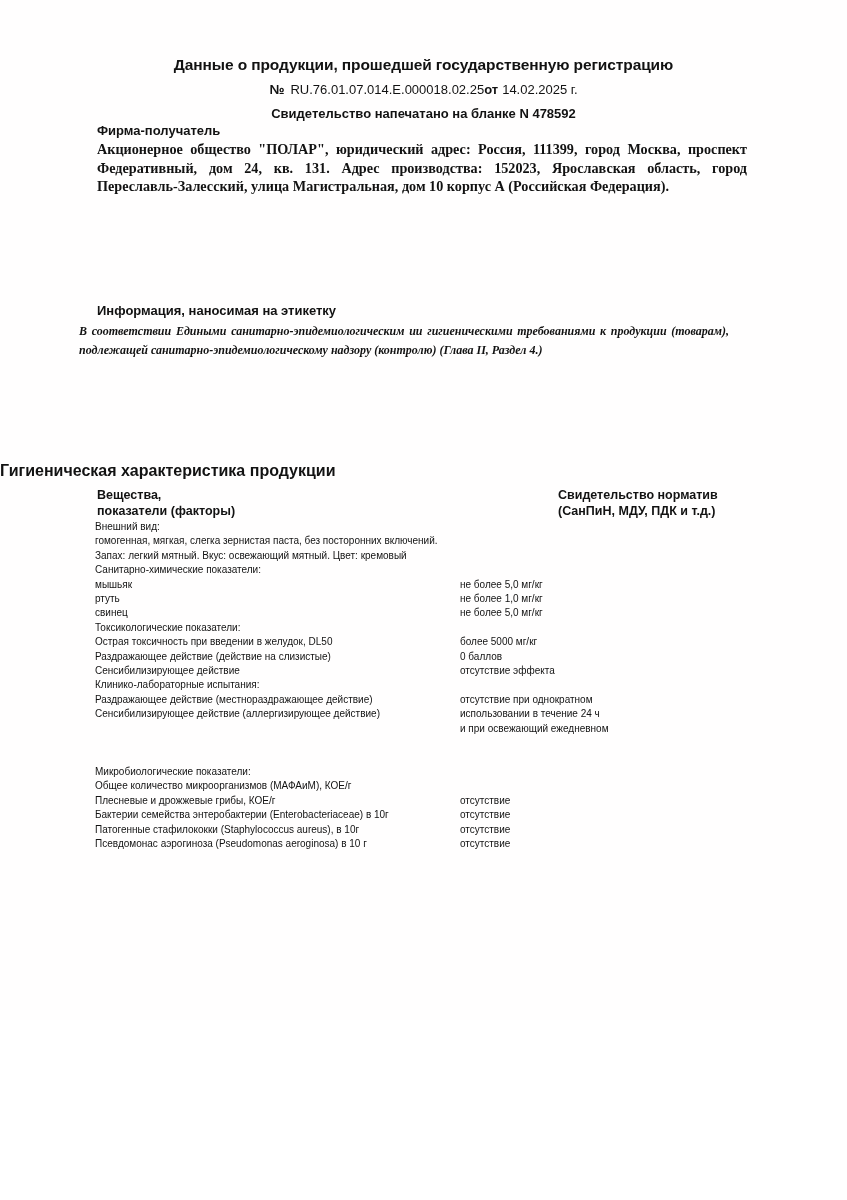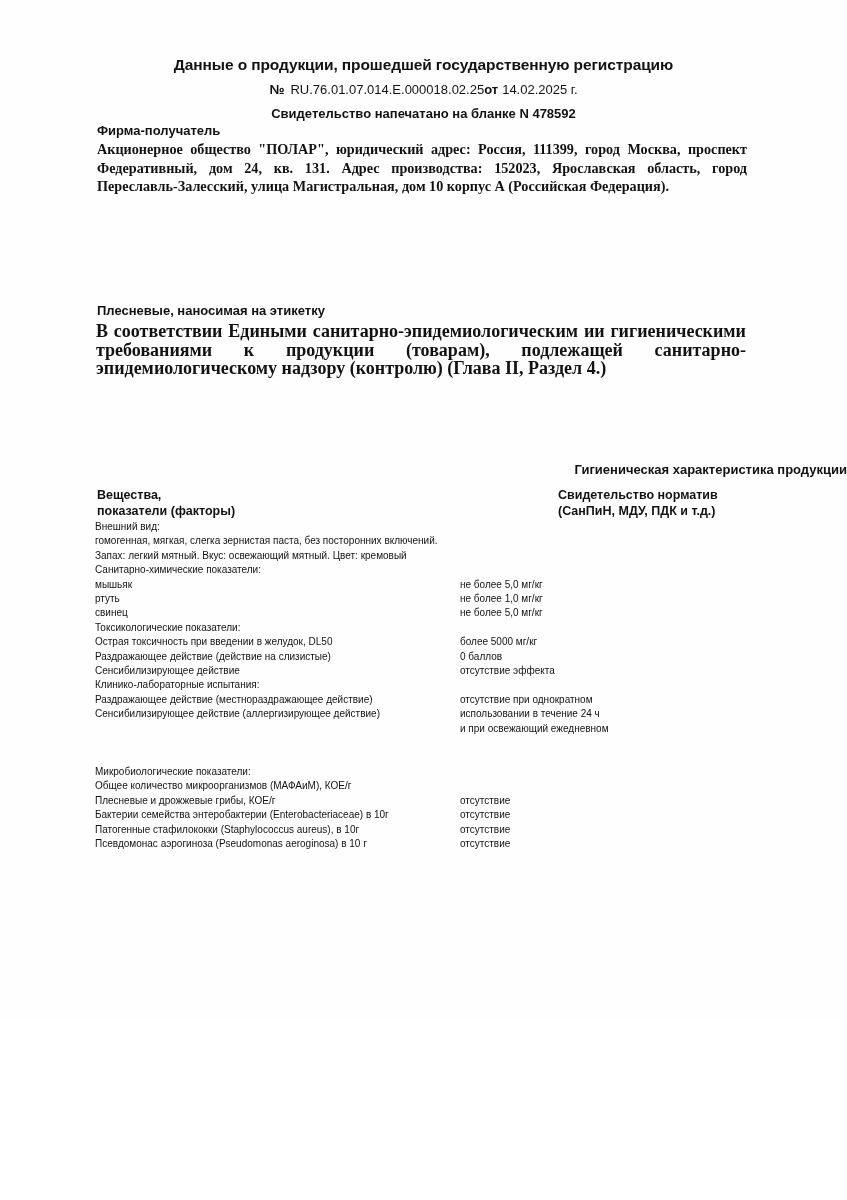--- a/index.html
+++ b/index.html
@@ -83,38 +83,39 @@
   
   .label-info-heading {
     position: absolute;
     left: 97px;
     top: 303px;
     font-size: 13px;
     font-weight: bold;
   }
   .label-info-text {
     position: absolute;
-    left: 96px;
+    left: 79px;
     top: 322px;
     width: 650px;
     font-family: "Liberation Serif", serif;
-    font-size: 18px;
+    font-size: 12px;
     font-weight: bold;
     line-height: 18.6px;
     text-align: justify;
     text-justify: inter-word;
+    font-style: italic;
   }
 
   
   .hygiene-title {
     position: absolute;
     left: 0; right: 0;
     top: 462px;
-    text-align: right;
-    font-size: 13px;
+    text-align: left;
+    font-size: 16px;
     font-weight: bold;
   }
   .col-head-left {
     position: absolute;
     left: 97px;
     top: 487px;
     font-size: 12.5px;
     font-weight: bold;
     line-height: 16px;
   }
@@ -162,21 +163,21 @@
   <div class="reg-line">
     <span class="nomer">№</span><span class="regnum">RU.76.01.07.014.E.000018.02.25</span><span class="ot">от</span><span class="date">14.02.2025 г.</span>
   </div>
 
   <div class="blank-line">Свидетельство напечатано на бланке N 478592</div>
 
   <div class="firm-label">Фирма-получатель</div>
 
   <div class="firm-address">Акционерное общество "ПОЛАР", юридический адрес: Россия, 111399, город Москва, проспект Федеративный, дом 24, кв. 131. Адрес производства: 152023, Ярославская область, город Переславль-Залесский, улица Магистральная, дом 10 корпус А (Российская Федерация).</div>
 
-  <div class="label-info-heading">Плесневые, наносимая на этикетку</div>
+  <div class="label-info-heading">Информация, наносимая на этикетку</div>
 
   <div class="label-info-text">В соответствии Едиными санитарно-эпидемиологическим ии гигиеническими требованиями к продукции (товарам), подлежащей санитарно-эпидемиологическому надзору (контролю) (Глава II, Раздел 4.)</div>
 
   <div class="hygiene-title">Гигиеническая характеристика продукции</div>
 
   <div class="col-head-left" style="white-space: pre-line;">Вещества,
 показатели (факторы)</div>
 
   <div class="col-head-right" style="white-space: pre-line;">Свидетельство норматив
 (СанПиН, МДУ, ПДК и т.д.)</div>

